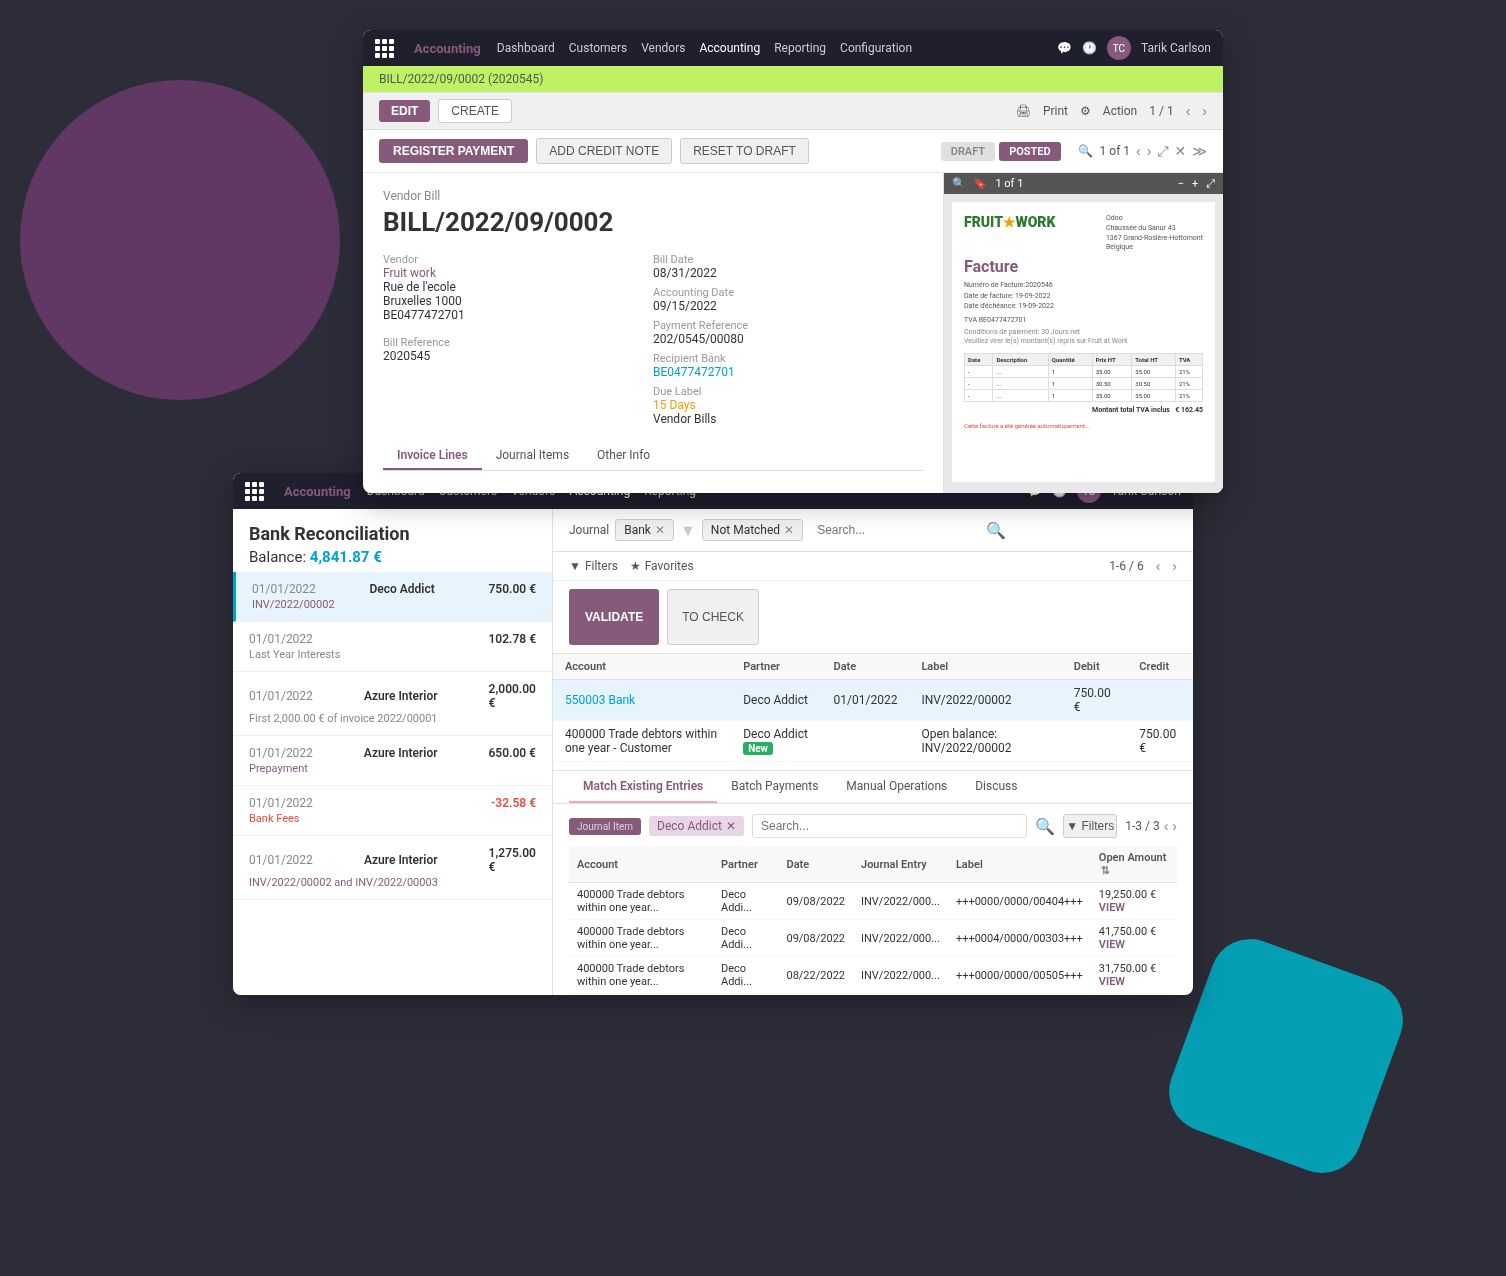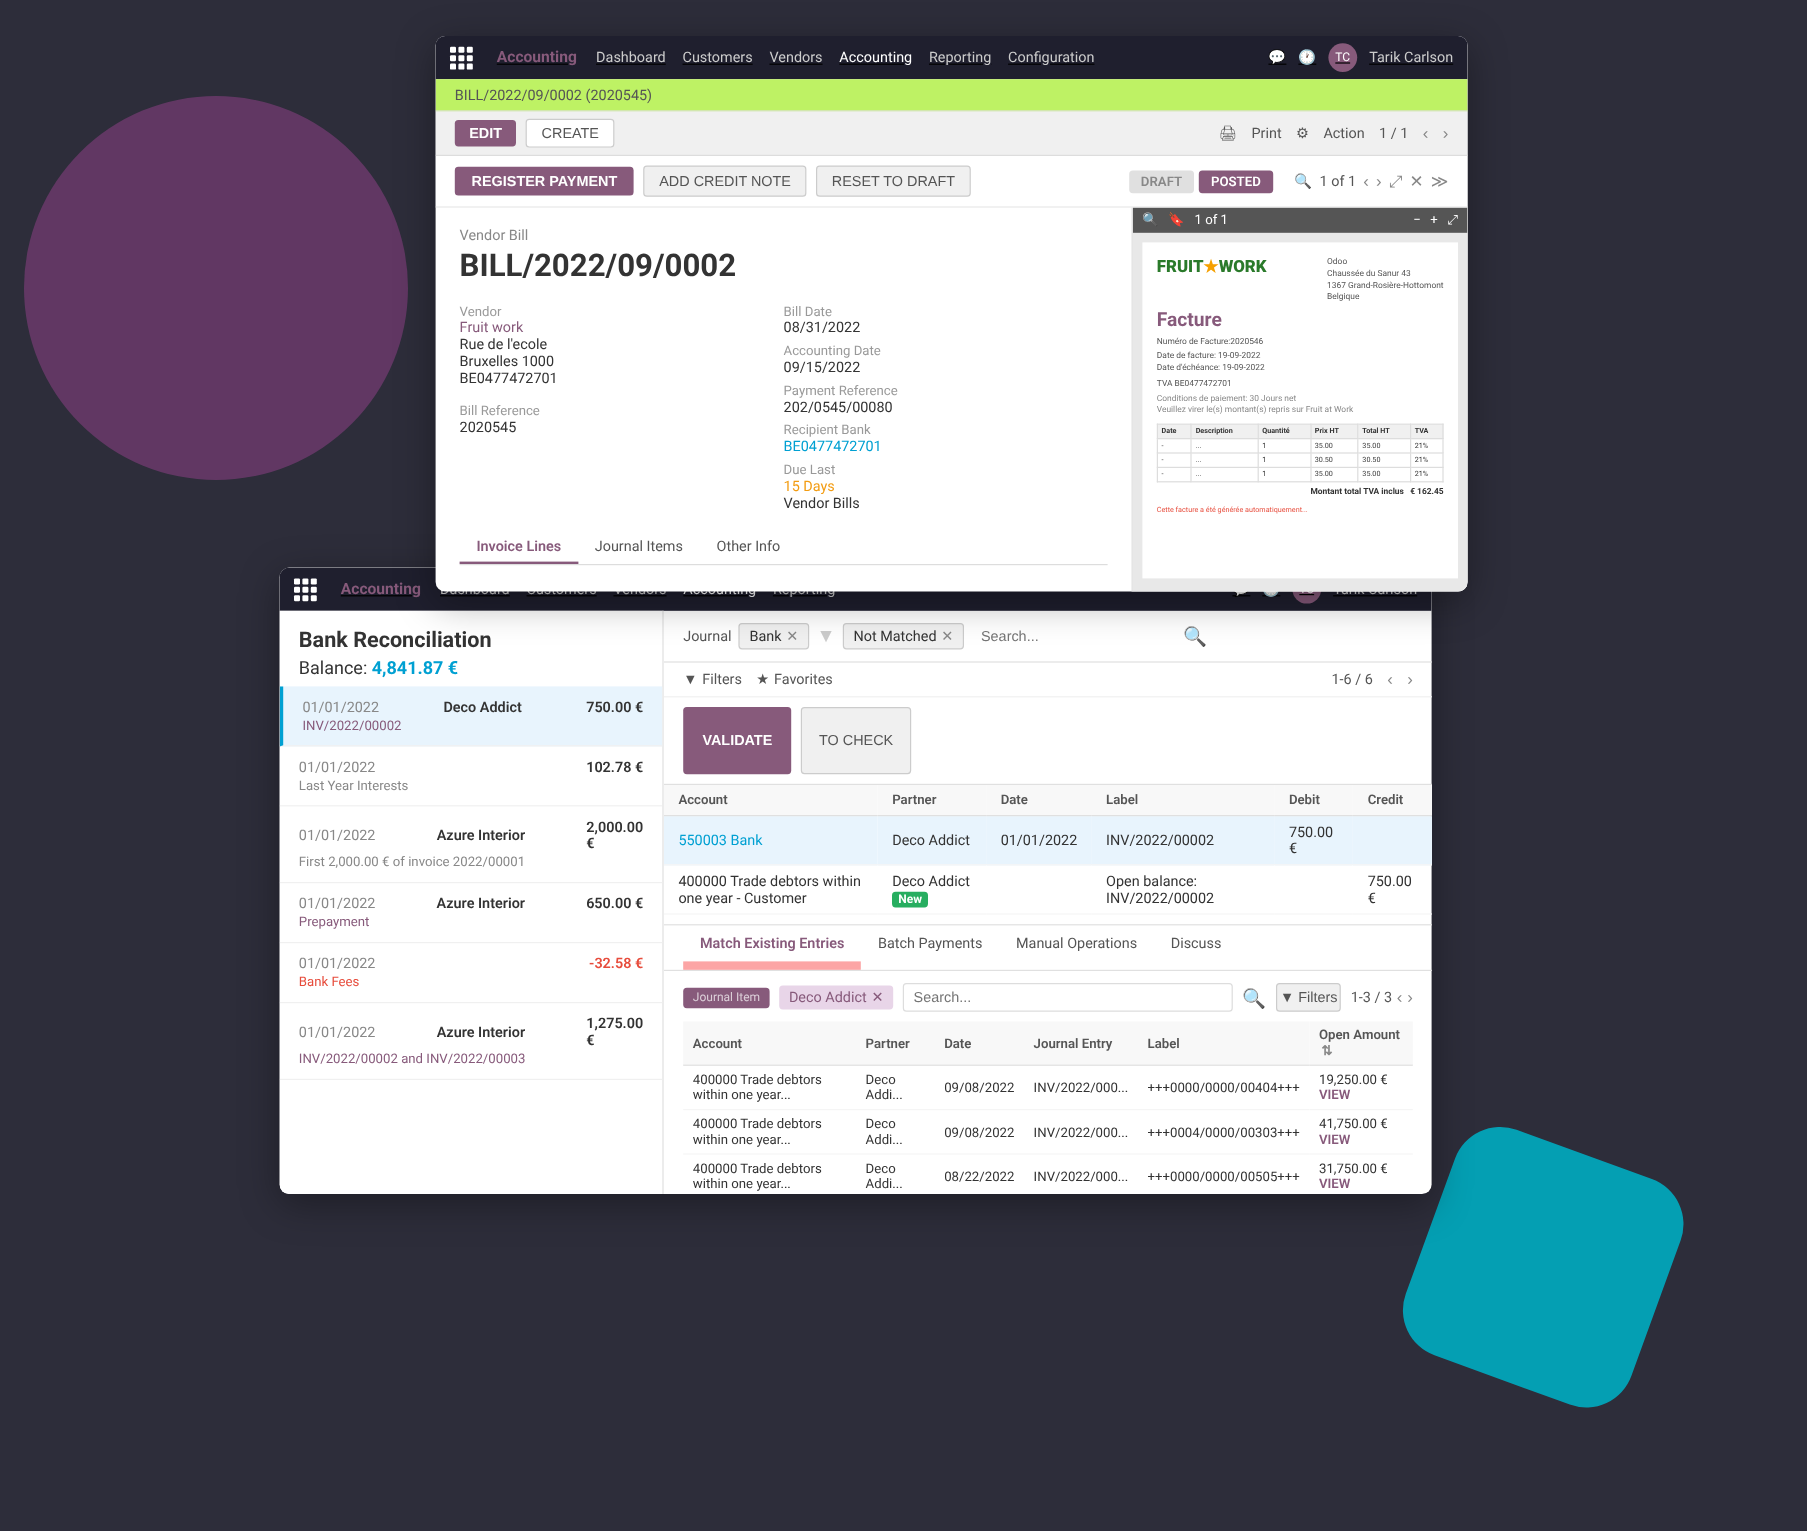--- a/index.html
+++ b/index.html
@@ -61,21 +61,20 @@
     }
 
     
     .odoo-nav {
       background: #1f1f2e;
       display: flex;
       align-items: center;
       padding: 0 12px;
       height: 36px;
       gap: 16px;
-      text-decoration: underline;
     }
     .odoo-nav .apps-icon {
       display: grid;
       grid-template-columns: repeat(3,5px);
       gap: 2px;
       margin-right: 4px;
     }
     .odoo-nav .apps-icon span {
       width: 5px; height: 5px;
       background: #fff;
@@ -612,21 +611,21 @@
       padding: 0 16px;
     }
     .bottom-tab {
       padding: 8px 14px;
       font-size: 12px;
       color: #555;
       cursor: pointer;
       border-bottom: 2px solid transparent;
     }
     .bottom-tab.active {
-      border-bottom: 7px solid #fca5a5;
+      border-bottom: 2px solid #fca5a5;
       color: #875a7b;
       font-weight: 600;
     }
 
     
     .journal-section {
       padding: 10px 16px;
       flex: 1;
     }
     .journal-filter-bar {
@@ -823,21 +822,21 @@
             </div>
             <div class="bill-field">
               <span class="bill-field-label">Payment Reference</span>
               <span class="bill-field-value">202/0545/00080</span>
             </div>
             <div class="bill-field">
               <span class="bill-field-label">Recipient Bank</span>
               <span class="bill-field-value link-blue">BE0477472701</span>
             </div>
             <div class="bill-field">
-              <span class="bill-field-label">Due Last</span>
+              <span class="bill-field-label">Due Label</span>
               <span class="bill-field-value link-orange">15 Days</span>
               <span class="bill-field-value">Vendor Bills</span>
             </div>
           </div>
         </div>
 
         <div class="bill-tabs">
           <div class="bill-tab active">Invoice Lines</div>
           <div class="bill-tab">Journal Items</div>
           <div class="bill-tab">Other Info</div>

